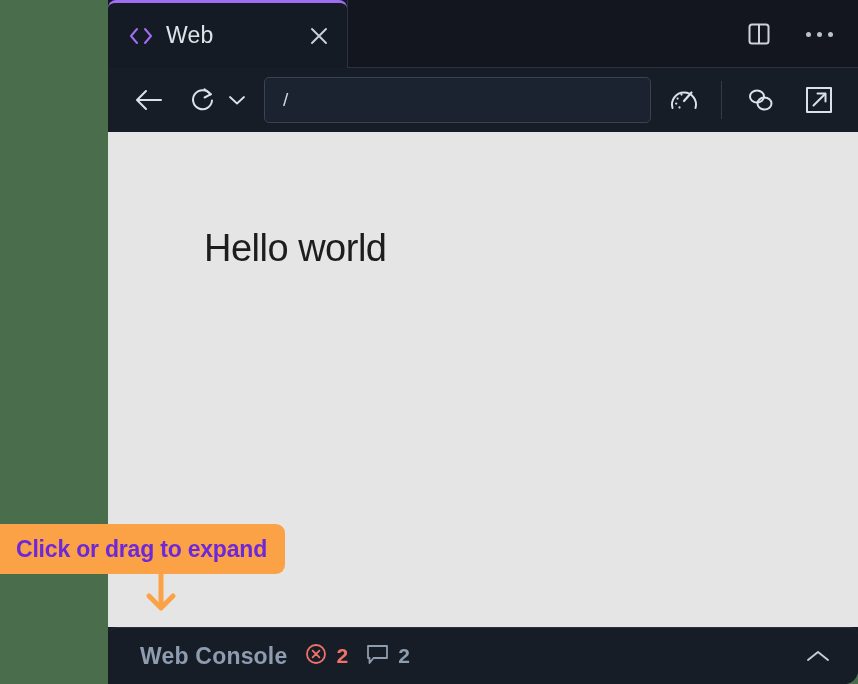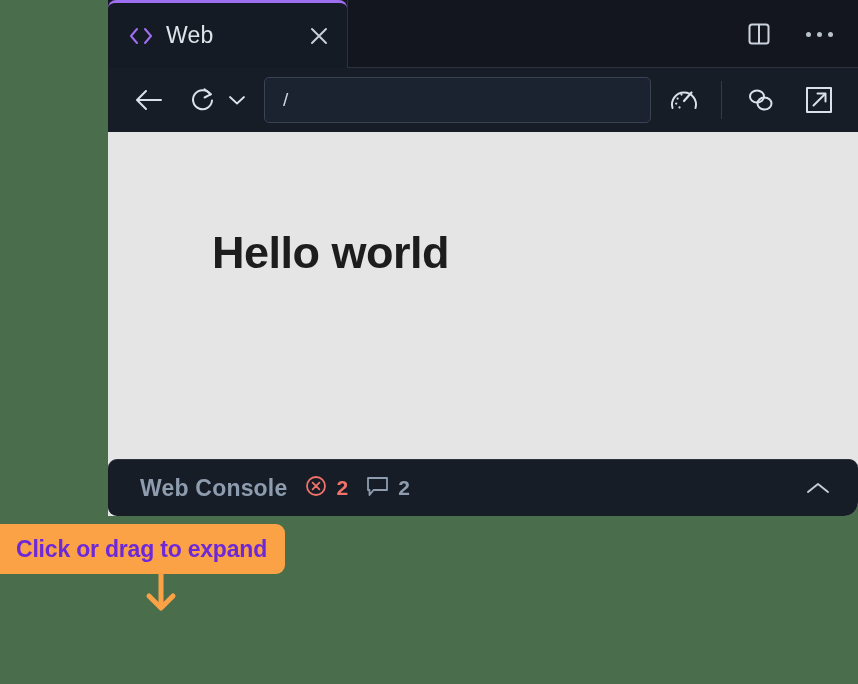--- a/index.html
+++ b/index.html
@@ -6,21 +6,21 @@
   html, body {
     width: 858px; height: 684px;
     font-family: "Liberation Sans", sans-serif;
     overflow: hidden;
   }
   body { background: #4a6e4c; position: relative; }
 
   
   #browser-window {
     position: absolute;
-    left: 108px; top: 0; width: 750px; height: 516px;
+    left: 108px; top: 0; width: 750px; height: 684px;
     background: #171d26;
     border-radius: 0 0 14px 0;
     overflow: hidden;
   }
 
   
   #tab-strip {
     position: absolute; left: 0; top: 0; width: 100%; height: 68px;
     background: #13161e;
     display: flex; align-items: stretch;
@@ -88,22 +88,22 @@
   .vsep { width: 1px; height: 38px; background: #333b49; margin: 0 10px; }
   #btn-link { margin: 0 10px; }
   #btn-popout { margin-left: 10px; }
 
   
   #page-content {
     position: absolute; left: 0; top: 132px; width: 100%; height: 495px;
     background: #e5e5e5;
   }
   #page-heading {
-    position: absolute; left: 104px; top: 95px;
-    font-size: 45px; font-weight: bold; color: #1d1d1d;
+    position: absolute; left: 96px; top: 95px;
+    font-size: 38px; font-weight: normal; color: #1d1d1d;
     letter-spacing: -.5px;
   }
 
   
   #console-bar {
     position: absolute; left: 0; bottom: 0; width: 100%; height: 57px;
     background: #171d26; border-top: 1px solid #2b313d;
     display: flex; align-items: center;
     padding: 0 22px 0 32px;
     border-radius: 9px;

